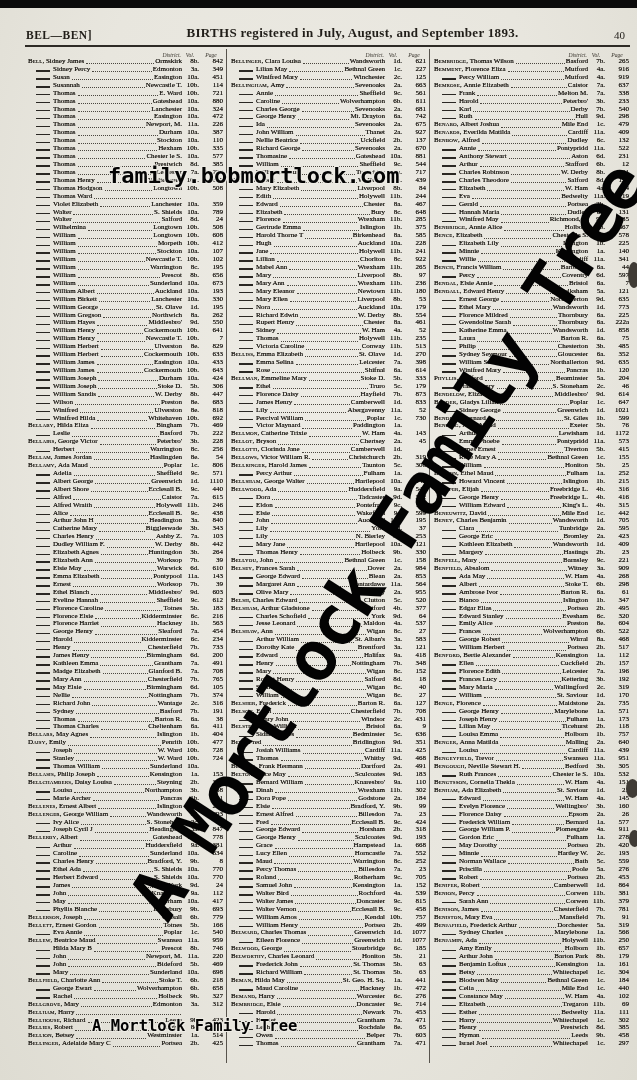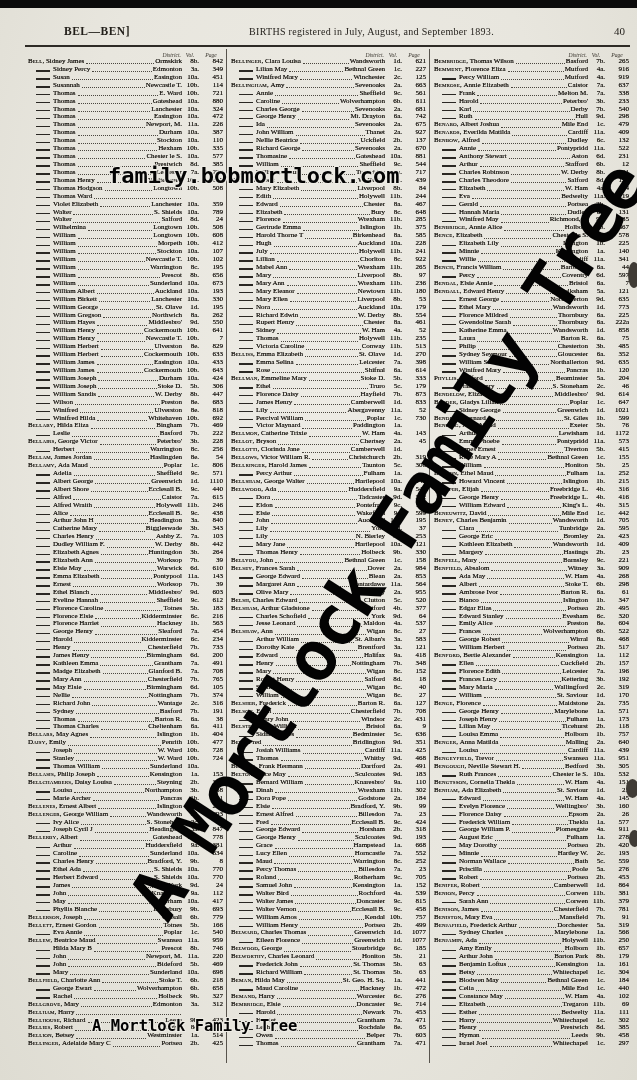--- a/index.html
+++ b/index.html
@@ -1,22 +1,22 @@
 <!DOCTYPE html>
 <html><head>
 <meta charset="utf-8">
 <style>
   html,body{margin:0;padding:0;background:#8a8880;}
   .page{position:relative;width:637px;height:1080px;overflow:hidden;
         background:radial-gradient(ellipse at 50% 38%, #edebe4 0%, #e8e6de 60%, #dedcd2 100%);
         font-family:"Liberation Serif", serif;color:#211e19;}
   .topbar{position:absolute;left:0;top:0;width:100%;height:8px;background:#0b0b0b;}
-  .pagehead{position:absolute;left:26px;right:12px;top:25px;display:flex;align-items:flex-end;margin-left:38px;}
+  .pagehead{position:absolute;left:26px;right:12px;top:25px;display:flex;align-items:flex-end;}
   .range{font-weight:bold;font-size:11.5px;letter-spacing:.5px;width:112px;}
-  .title{flex:1;text-align:center;font-weight:normal;font-size:10px;letter-spacing:.3px;}
+  .title{flex:1;text-align:center;font-weight:bold;font-size:13px;letter-spacing:.3px;}
   .pageno{width:58px;text-align:right;font-size:11px;}
   .headrule{position:absolute;left:25px;right:7px;top:45px;height:2px;background:#2e2b26;}
   .cols{position:absolute;left:25px;top:49px;width:606px;height:1014px;display:flex;}
   .col{flex:1;padding:0 2px 0 3px;overflow:hidden;}
   .vrule{width:1px;background:#57534c;margin:0 1px;}
   .colhead{display:flex;font-style:italic;font-size:5.6px;height:9px;align-items:flex-end;color:#37332b;white-space:nowrap;}
   .ch-sp{flex:1;}
   .ch-v{width:18px;text-align:center;}
   .ch-p{width:24px;text-align:center;}
   .row{display:flex;align-items:flex-end;height:7.93px;font-size:7px;line-height:7.9px;white-space:nowrap;overflow:hidden;text-shadow:0 0 .3px #2a2722;}
@@ -1259,21 +1259,21 @@
           <div class="row">
             <span class="dash"></span>
             <span>Hugh</span>
             <span class="lead"></span>
             <span class="dist">Auckland</span>
             <span class="vol">10a.</span>
             <span class="pg">228</span>
           </div>
           <div class="row">
             <span class="dash"></span>
-            <span>July</span>
+            <span>Jane</span>
             <span class="lead"></span>
             <span class="dist">Holywell</span>
             <span class="vol">11b.</span>
             <span class="pg">241</span>
           </div>
           <div class="row">
             <span class="dash"></span>
             <span>Lillian</span>
             <span class="lead"></span>
             <span class="dist">Chorlton</span>
@@ -2848,35 +2848,35 @@
             <span>Florence Daisy</span>
             <span class="lead"></span>
             <span class="dist">Epsom</span>
             <span class="vol">2a.</span>
             <span class="pg">26</span>
           </div>
           <div class="row">
             <span class="dash"></span>
             <span>Frederick William</span>
             <span class="lead"></span>
-            <span class="dist">Thekla</span>
+            <span class="dist">Bernard</span>
             <span class="vol">1a.</span>
             <span class="pg">577</span>
           </div>
           <div class="row">
             <span class="dash"></span>
             <span>George William P.</span>
             <span class="lead"></span>
             <span class="dist">Plomesgate</span>
             <span class="vol">4a.</span>
             <span class="pg">911</span>
           </div>
           <div class="row">
             <span class="dash"></span>
-            <span>August Eric</span>
+            <span>Gordon Eric</span>
             <span class="lead"></span>
             <span class="dist">Fulham</span>
             <span class="vol">1a.</span>
             <span class="pg">278</span>
           </div>
           <div class="row">
             <span class="dash"></span>
             <span>May Dorothy</span>
             <span class="lead"></span>
             <span class="dist">Portsea</span>

